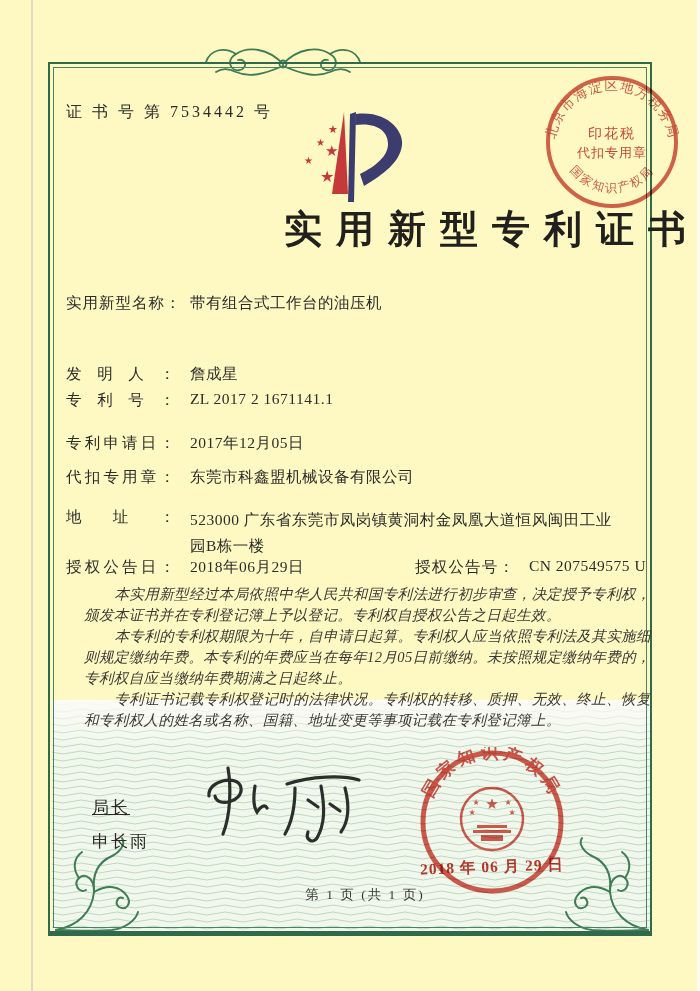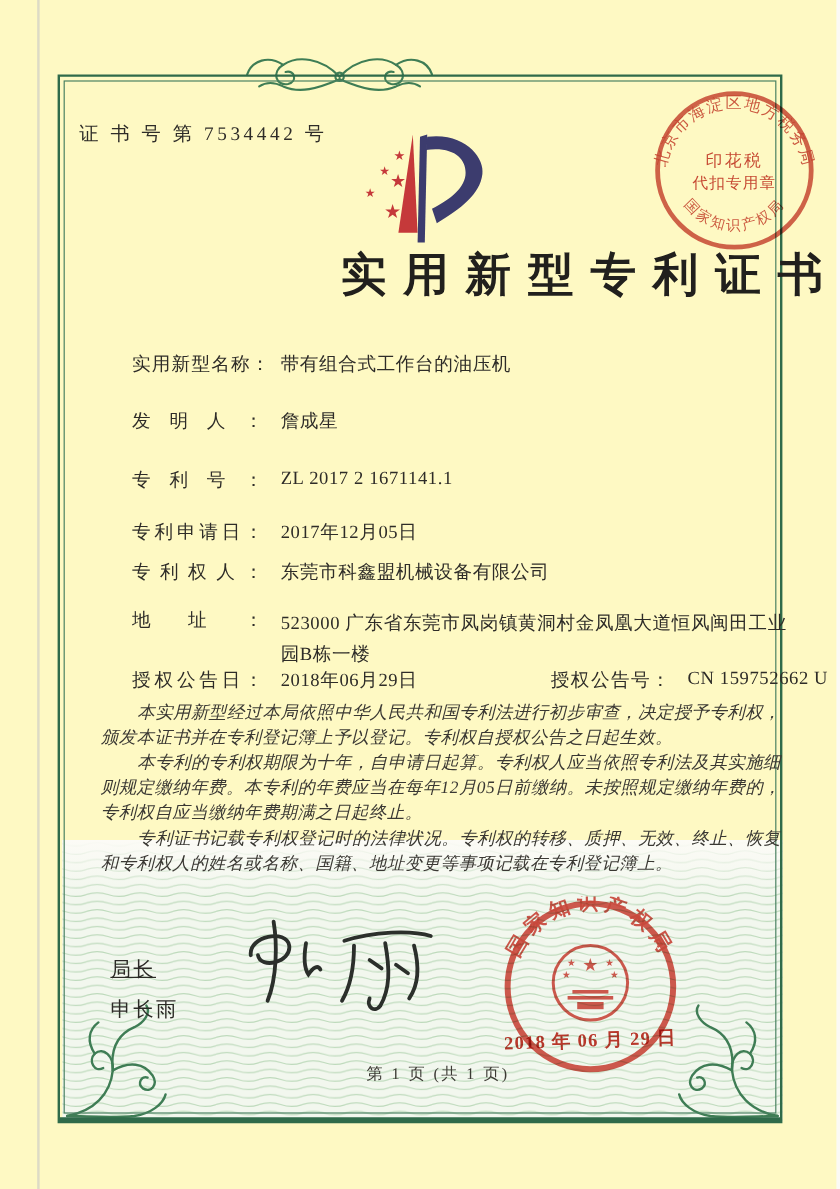--- a/index.html
+++ b/index.html
@@ -8,21 +8,21 @@
   .scan-edge{position:absolute;left:31px;top:0;width:2px;height:991px;background:#cfcfc7;opacity:.7;}
   .deco{position:absolute;left:0;top:0;}
   .frame{position:absolute;left:48px;top:62px;width:604px;height:874px;
          border:2px solid #2f6b4a;border-bottom:5px solid #2f6b4a;box-sizing:border-box;}
   .frame::before{content:"";position:absolute;left:3px;top:3px;right:3px;bottom:3px;border:1px solid #4b8263;}
   .cert-no{position:absolute;left:66px;top:102px;font-size:16px;letter-spacing:3px;color:#2e2c28;}
   .title{position:absolute;left:0;top:204px;width:700px;text-align:right;font-size:38px;font-weight:700;
          letter-spacing:14px;text-indent:14px;color:#21201d;}
   .fields{position:absolute;left:66px;top:293px;width:570px;font-size:15.5px;color:#2e2c28;}
   .frow{position:absolute;left:0;white-space:nowrap;}
-  .flbl{display:inline-block;width:110px;text-align:justify;text-align-last:justify;vertical-align:top;letter-spacing:1px;margin-left:44px;}
+  .flbl{display:inline-block;width:110px;text-align:justify;text-align-last:justify;vertical-align:top;letter-spacing:1px;}
   .fval{display:inline-block;margin-left:10px;vertical-align:top;letter-spacing:.5px;}
   .fval.wrap{white-space:normal;width:428px;line-height:26px;}
   .pair2{position:absolute;left:349px;top:0;}
   .pair2 .flbl{width:100px;}
   .body-text{position:absolute;left:66px;top:584px;width:568px;font-size:14.5px;line-height:21px;
              color:#3a3833;font-style:italic;margin-left:18px;}
   .body-text p{margin:0;text-indent:2.1em;letter-spacing:.4px;}
   .sig-title,.sig-name{position:absolute;left:92px;font-size:17px;color:#2b2a26;
              font-family:"Liberation Sans","DejaVu Sans",sans-serif;letter-spacing:2px;}
   .sig-title{top:796px;text-decoration:underline;} .sig-name{top:830px;}
@@ -116,46 +116,46 @@
     <text x="70" y="85" text-anchor="middle" font-size="13" fill="#c23a30" letter-spacing="1">代扣专用章</text>
   </svg>
 
   <div class="title">实用新型专利证书</div>
 
   <div class="fields">
     <div class="frow" style="top:0px">
       <span class="flbl">实用新型名称：</span>
       <span class="fval">带有组合式工作台的油压机</span>
     </div>
-    <div class="frow" style="top:48px">
+    <div class="frow" style="top:71px">
       <span class="flbl">发明人：</span>
       <span class="fval">詹成星</span>
     </div>
     <div class="frow" style="top:97px">
       <span class="flbl">专利号：</span>
       <span class="fval">ZL 2017 2 1671141.1</span>
     </div>
     <div class="frow" style="top:140px">
       <span class="flbl">专利申请日：</span>
       <span class="fval">2017年12月05日</span>
     </div>
     <div class="frow" style="top:174px">
-      <span class="flbl">专利权人：</span>
+      <span class="flbl">代扣专用章：</span>
       <span class="fval">东莞市科鑫盟机械设备有限公司</span>
     </div>
     <div class="frow" style="top:214px">
       <span class="flbl">地址：</span>
       <span class="fval wrap">523000 广东省东莞市凤岗镇黄洞村金凤凰大道恒风闽田工业园B栋一楼</span>
     </div>
     <div class="frow" style="top:264px">
       <span class="flbl">授权公告日：</span>
       <span class="fval">2018年06月29日</span>
       <span class="pair2">
         <span class="flbl">授权公告号：</span>
-        <span class="fval">CN 159752662 U</span>
+        <span class="fval">CN 207549575 U</span>
       </span>
     </div>
   </div>
 
   <div class="body-text">
     <p>本实用新型经过本局依照中华人民共和国专利法进行初步审查，决定授予专利权，颁发本证书并在专利登记簿上予以登记。专利权自授权公告之日起生效。</p>
     <p>本专利的专利权期限为十年，自申请日起算。专利权人应当依照专利法及其实施细则规定缴纳年费。本专利的年费应当在每年12月05日前缴纳。未按照规定缴纳年费的，专利权自应当缴纳年费期满之日起终止。</p>
     <p>专利证书记载专利权登记时的法律状况。专利权的转移、质押、无效、终止、恢复和专利权人的姓名或名称、国籍、地址变更等事项记载在专利登记簿上。</p>
   </div>
 

